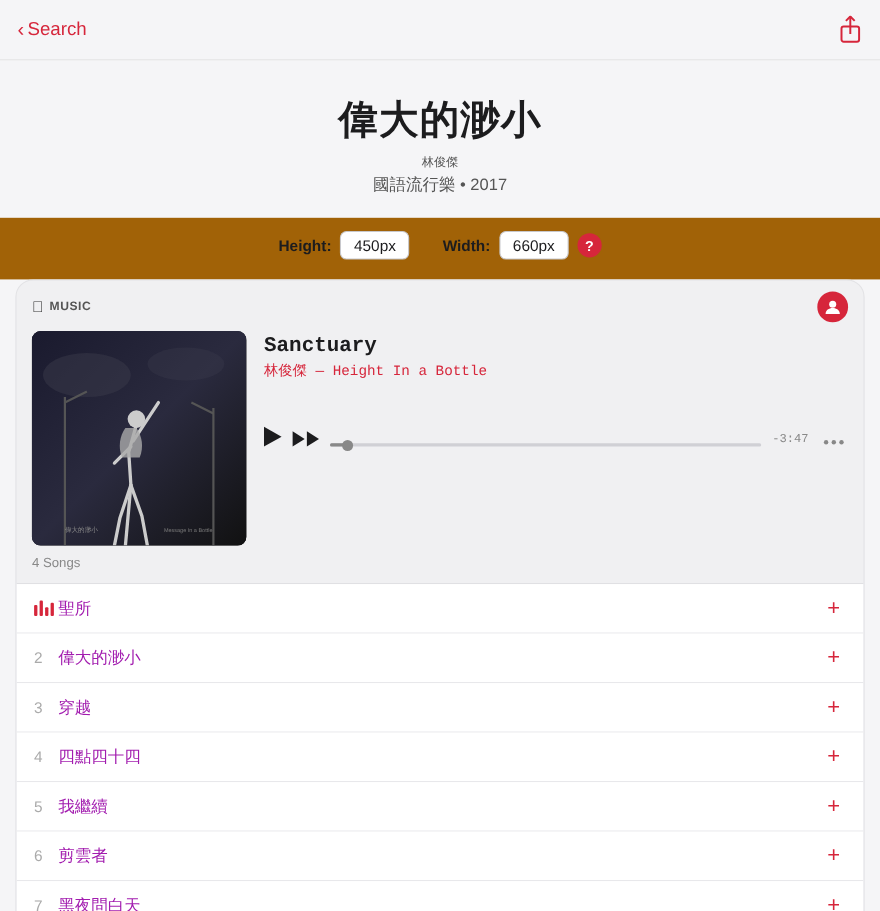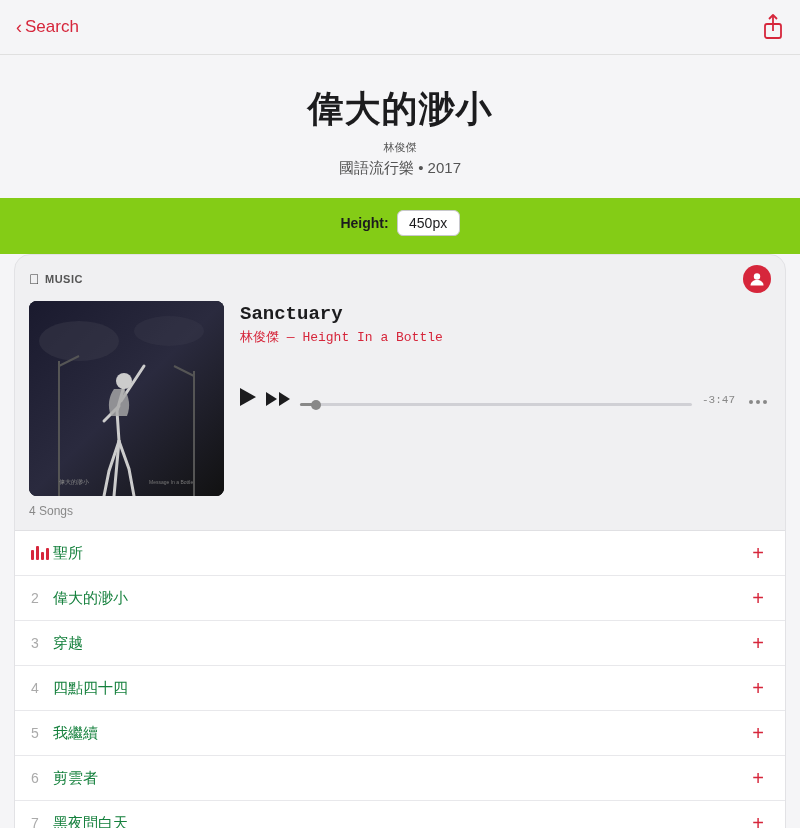--- a/index.html
+++ b/index.html
@@ -67,21 +67,21 @@
       color: #555;
     }
 
     
     .dimensions-row {
       display: flex;
       align-items: center;
       justify-content: center;
       gap: 30px;
       padding: 12px 0 18px;
-      background: #84cc16;
+      background: #a16207;
     }
     .dim-group {
       display: flex;
       align-items: center;
       gap: 8px;
     }
     .dim-label {
       font-size: 14px;
       font-weight: 600;
       color: #1c1c1e;
@@ -296,21 +296,21 @@
       align-items: flex-end;
     }
     .playing-bar {
       width: 3px;
       background: #d6263b;
       border-radius: 1px;
     }
     .track-name {
       flex: 1;
       font-size: 15px;
-      color: #15803d;
+      color: #a21caf;
     }
     .track-add-btn {
       width: 22px;
       height: 22px;
       display: flex;
       align-items: center;
       justify-content: center;
       color: #d6263b;
       font-size: 20px;
       cursor: pointer;
@@ -338,20 +338,25 @@
 <div class="album-header">
   <div class="album-title">偉大的渺小</div>
   <div class="album-artist">林俊傑</div>
   <div class="album-meta">國語流行樂 • 2017</div>
 </div>
 
 <div class="dimensions-row">
   <div class="dim-group">
     <span class="dim-label">Height:</span>
     <input class="dim-input" type="text" value="450px" style="">
+  </div>
+  <div class="dim-group">
+    <span class="dim-label">Width:</span>
+    <input class="dim-input" type="text" value="660px" style="">
+    <div class="help-icon">?</div>
   </div>
 </div>
 
 <div class="music-card">
 
   <div class="music-card-header">
     <div class="apple-music-brand">
       <span class="apple-logo"></span>
       <span>MUSIC</span>
     </div>

